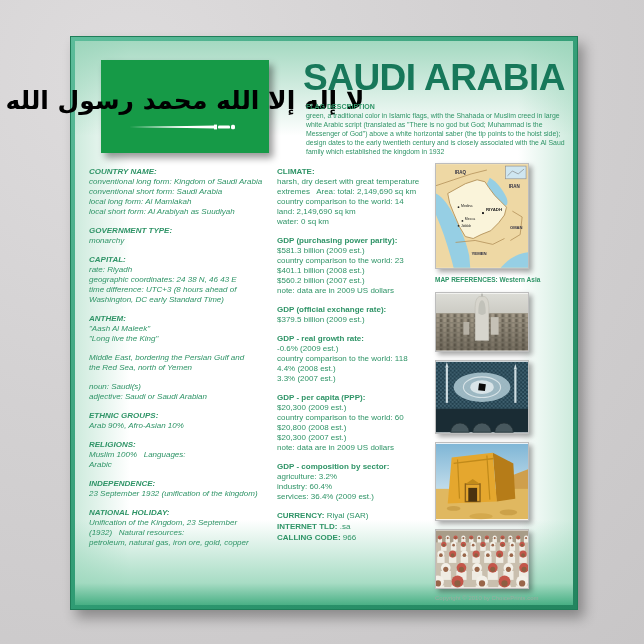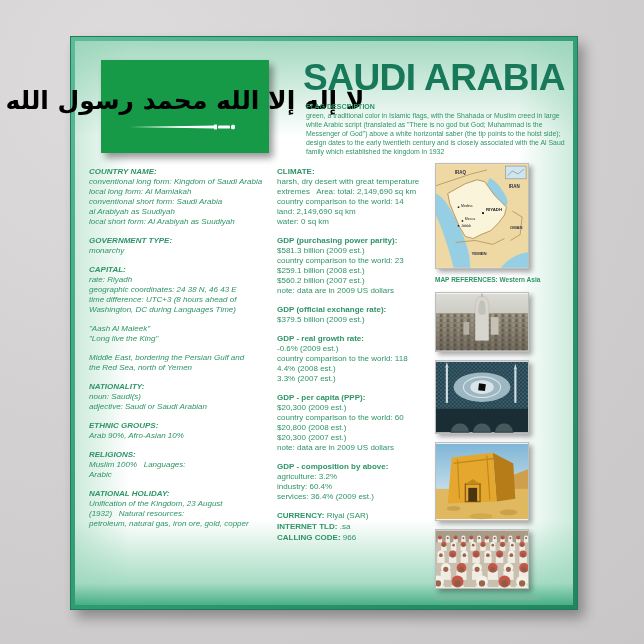--- a/index.html
+++ b/index.html
@@ -83,79 +83,82 @@
     </div>
 
     <h1 class="page-title">SAUDI ARABIA</h1>
     <div class="flag-desc-title">FLAG DESCRIPTION</div>
     <div class="flag-desc">green, a traditional color in Islamic flags, with the Shahada or Muslim creed in large white Arabic script (translated as "There is no god but God; Muhammad is the Messenger of God") above a white horizontal saber (the tip points to the hoist side); design dates to the early twentieth century and is closely associated with the Al Saud family which established the kingdom in 1932</div>
 
     <div class="col" id="left-col">
         <div class="section">
           <div class="sec-title">COUNTRY NAME:</div>
           <div class="sec-line">conventional long form: Kingdom of Saudi Arabia</div>
+          <div class="sec-line">conventional short form: Saudi Arabia</div>
           <div class="sec-line">local long form: Al Mamlakah</div>
-          <div class="sec-line">conventional short form: Saudi Arabia</div>
-          <div class="sec-line">al Arabiyah as Suudiyah</div>
           <div class="sec-line">local short form: Al Arabiyah as Suudiyah</div>
         </div>
         <div class="section">
           <div class="sec-title">GOVERNMENT TYPE:</div>
           <div class="sec-line">monarchy</div>
         </div>
         <div class="section">
           <div class="sec-title">CAPITAL:</div>
           <div class="sec-line">rate: Riyadh</div>
           <div class="sec-line">geographic coordinates: 24 38 N, 46 43 E</div>
           <div class="sec-line">time difference: UTC+3 (8 hours ahead of</div>
-          <div class="sec-line">Washington, DC during Languages Time)</div>
-        </div>
-        <div class="section">
+          <div class="sec-line">Washington, DC early Standard Time)</div>
+        </div>
+        <div class="section">
+          <div class="sec-title">ANTHEM:</div>
           <div class="sec-line">"Aash Al Maleek"</div>
           <div class="sec-line">"Long live the King"</div>
         </div>
         <div class="section">
           <div class="sec-line">Middle East, bordering the Persian Gulf and</div>
           <div class="sec-line">the Red Sea, north of Yemen</div>
         </div>
         <div class="section">
-          <div class="sec-title">NATIONALITY:</div>
           <div class="sec-line">noun: Saudi(s)</div>
           <div class="sec-line">adjective: Saudi or Saudi Arabian</div>
         </div>
         <div class="section">
           <div class="sec-title">ETHNIC GROUPS:</div>
           <div class="sec-line">Arab 90%, Afro-Asian 10%</div>
         </div>
         <div class="section">
           <div class="sec-title">RELIGIONS:</div>
           <div class="sec-line">Muslim 100%   Languages:</div>
           <div class="sec-line">Arabic</div>
         </div>
         <div class="section">
+          <div class="sec-title">INDEPENDENCE:</div>
+          <div class="sec-line">23 September 1932 (unification of the kingdom)</div>
+        </div>
+        <div class="section">
           <div class="sec-title">NATIONAL HOLIDAY:</div>
-          <div class="sec-line">Unification of the Kingdom, 23 August</div>
+          <div class="sec-line">Unification of the Kingdom, 23 September</div>
           <div class="sec-line">(1932)   Natural resources:</div>
           <div class="sec-line">petroleum, natural gas, iron ore, gold, copper</div>
         </div>
       </div>
     <div class="col" id="mid-col">
         <div class="section">
           <div class="sec-title">CLIMATE:</div>
           <div class="sec-line">harsh, dry desert with great temperature</div>
           <div class="sec-line">extremes   Area: total: 2,149,690 sq km</div>
           <div class="sec-line">country comparison to the world: 14</div>
           <div class="sec-line">land: 2,149,690 sq km</div>
           <div class="sec-line">water: 0 sq km</div>
         </div>
         <div class="section">
           <div class="sec-title">GDP (purchasing power parity):</div>
           <div class="sec-line">$581.3 billion (2009 est.)</div>
           <div class="sec-line">country comparison to the world: 23</div>
-          <div class="sec-line">$259.1 billion (2008 est.)</div>
+          <div class="sec-line">$401.1 billion (2008 est.)</div>
           <div class="sec-line">$560.2 billion (2007 est.)</div>
           <div class="sec-line">note: data are in 2009 US dollars</div>
         </div>
         <div class="section">
           <div class="sec-title">GDP (official exchange rate):</div>
           <div class="sec-line">$379.5 billion (2009 est.)</div>
         </div>
         <div class="section">
           <div class="sec-title">GDP - real growth rate:</div>
           <div class="sec-line">-0.6% (2009 est.)</div>
@@ -165,21 +168,21 @@
         </div>
         <div class="section">
           <div class="sec-title">GDP - per capita (PPP):</div>
           <div class="sec-line">$20,300 (2009 est.)</div>
           <div class="sec-line">country comparison to the world: 60</div>
           <div class="sec-line">$20,800 (2008 est.)</div>
           <div class="sec-line">$20,300 (2007 est.)</div>
           <div class="sec-line">note: data are in 2009 US dollars</div>
         </div>
         <div class="section">
-          <div class="sec-title">GDP - composition by above:</div>
+          <div class="sec-title">GDP - composition by sector:</div>
           <div class="sec-line">agriculture: 3.2%</div>
           <div class="sec-line">industry: 60.4%</div>
           <div class="sec-line">services: 36.4% (2009 est.)</div>
         </div>
         <div class="section tight">
           <div class="sec-title">CURRENCY: <span class="inline-val">Riyal (SAR)</span></div>
         </div>
         <div class="section tight">
           <div class="sec-title">INTERNET TLD: <span class="inline-val">.sa</span></div>
         </div>

